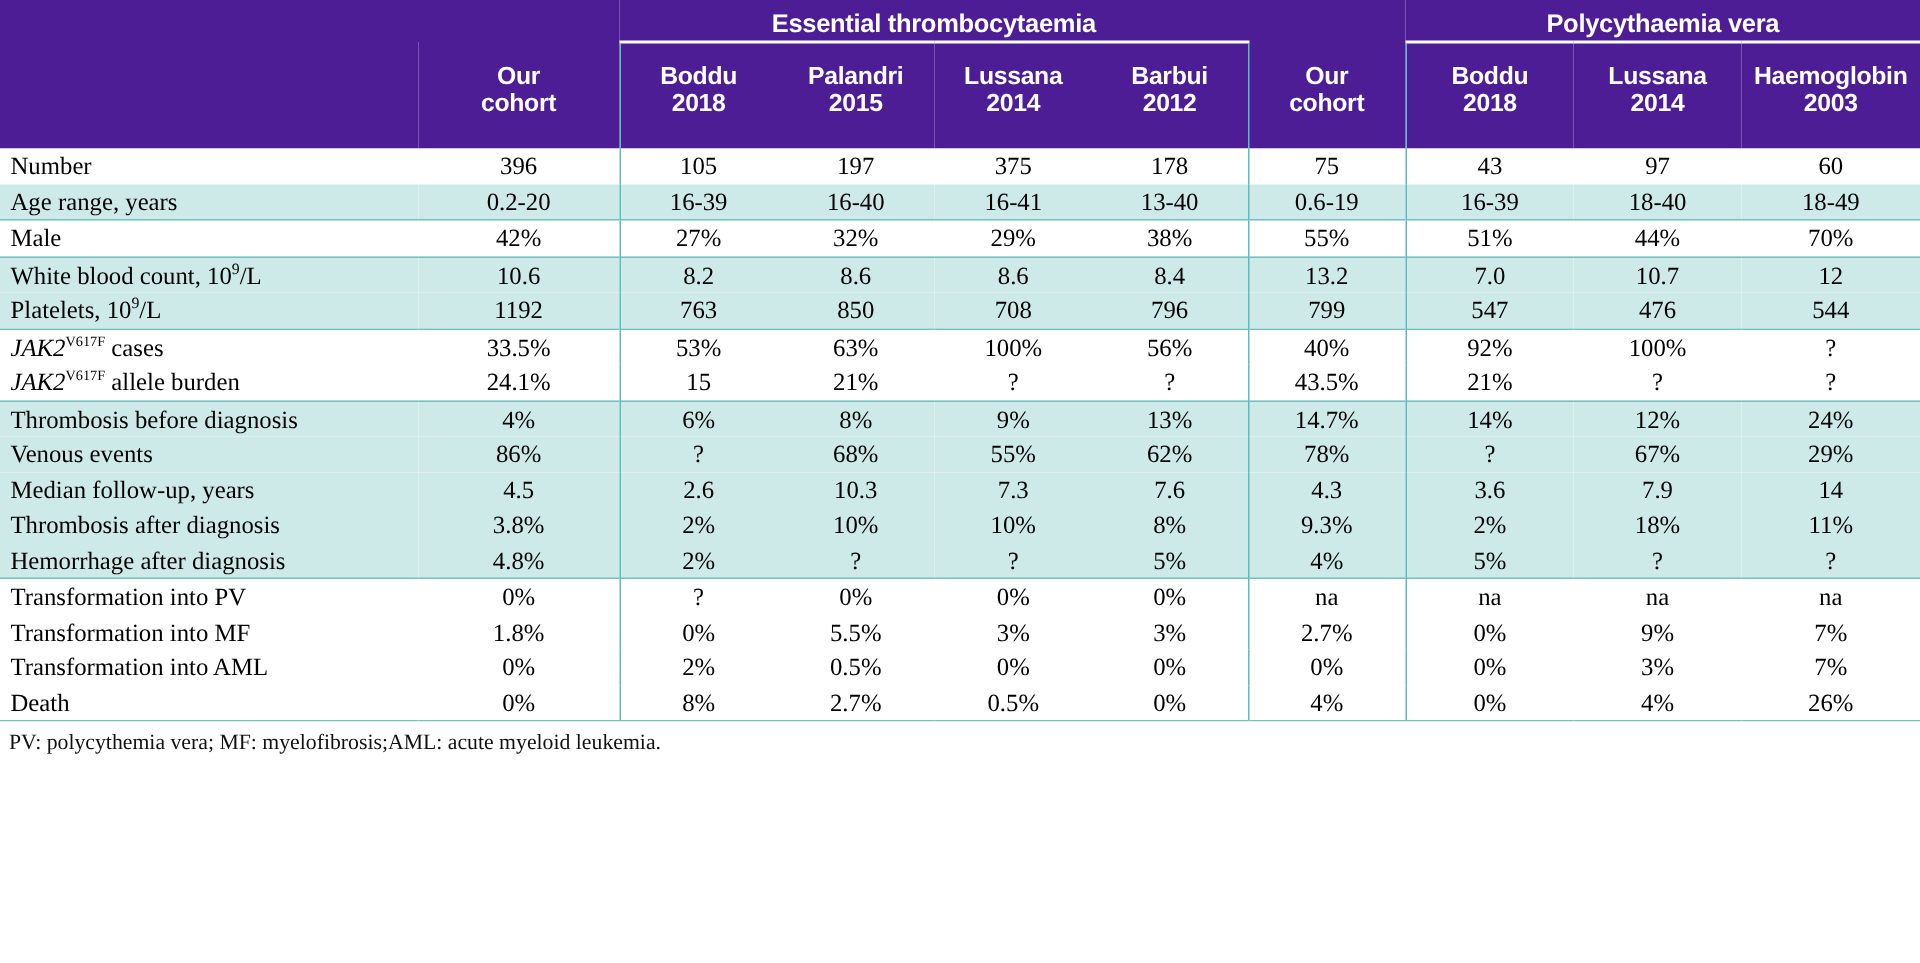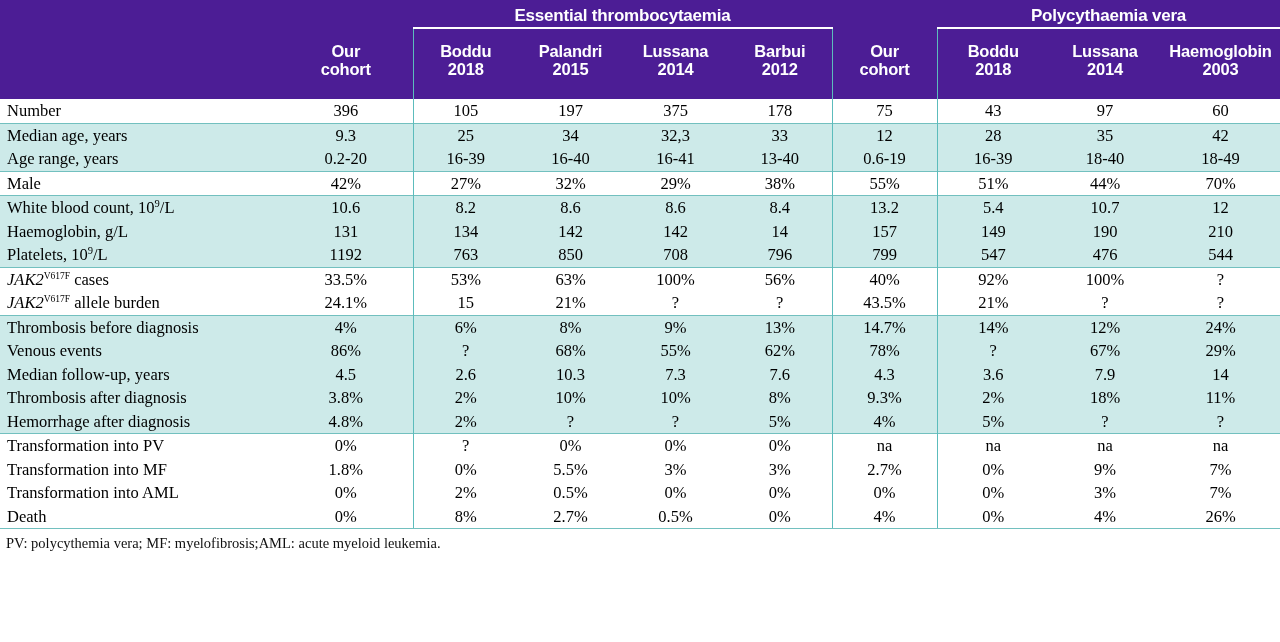--- a/index.html
+++ b/index.html
@@ -160,32 +160,20 @@
           <td>396</td>
           <td class="divL">105</td>
           <td>197</td>
           <td>375</td>
           <td>178</td>
           <td class="divL">75</td>
           <td class="divL">43</td>
           <td>97</td>
           <td>60</td>
         </tr>
-        <tr class="band blockstart">
-          <td class="rowlabel">Median age, years</td>
-          <td>9.3</td>
-          <td class="divL">25</td>
-          <td>34</td>
-          <td>32,3</td>
-          <td>33</td>
-          <td class="divL">12</td>
-          <td class="divL">28</td>
-          <td>35</td>
-          <td>42</td>
-        </tr>
         <tr class="band">
           <td class="rowlabel">Age range, years</td>
           <td>0.2-20</td>
           <td class="divL">16-39</td>
           <td>16-40</td>
           <td>16-41</td>
           <td>13-40</td>
           <td class="divL">0.6-19</td>
           <td class="divL">16-39</td>
           <td>18-40</td>
@@ -204,35 +192,23 @@
           <td>70%</td>
         </tr>
         <tr class="band blockstart">
           <td class="rowlabel">White blood count, 10<span class="supn">9</span>/L</td>
           <td>10.6</td>
           <td class="divL">8.2</td>
           <td>8.6</td>
           <td>8.6</td>
           <td>8.4</td>
           <td class="divL">13.2</td>
-          <td class="divL">5.4</td>
+          <td class="divL">7.0</td>
           <td>10.7</td>
           <td>12</td>
-        </tr>
-        <tr class="band">
-          <td class="rowlabel">Haemoglobin, g/L</td>
-          <td>131</td>
-          <td class="divL">134</td>
-          <td>142</td>
-          <td>142</td>
-          <td>14</td>
-          <td class="divL">157</td>
-          <td class="divL">149</td>
-          <td>190</td>
-          <td>210</td>
         </tr>
         <tr class="band">
           <td class="rowlabel">Platelets, 10<span class="supn">9</span>/L</td>
           <td>1192</td>
           <td class="divL">763</td>
           <td>850</td>
           <td>708</td>
           <td>796</td>
           <td class="divL">799</td>
           <td class="divL">547</td>

